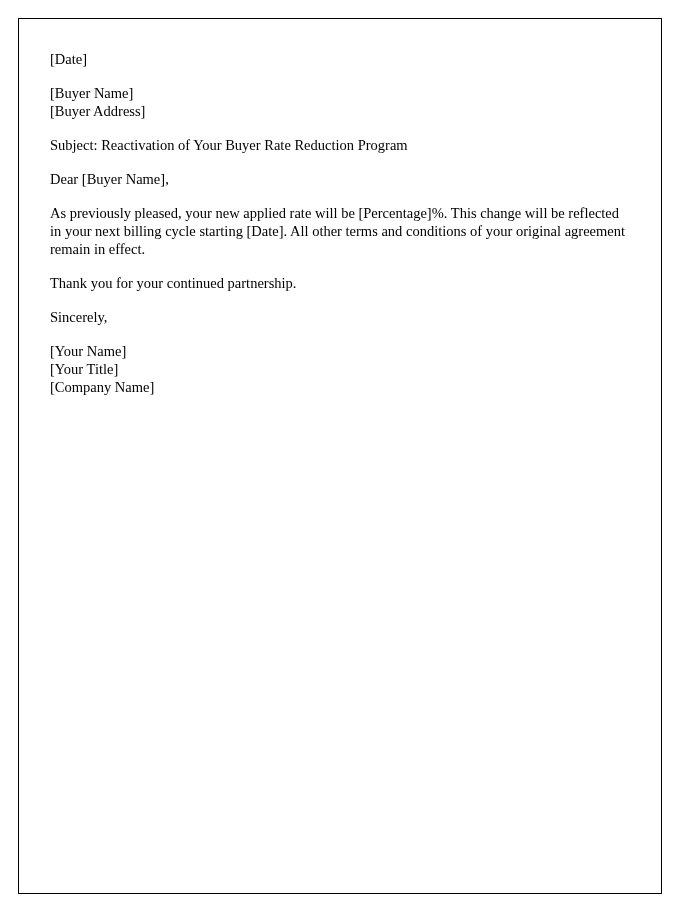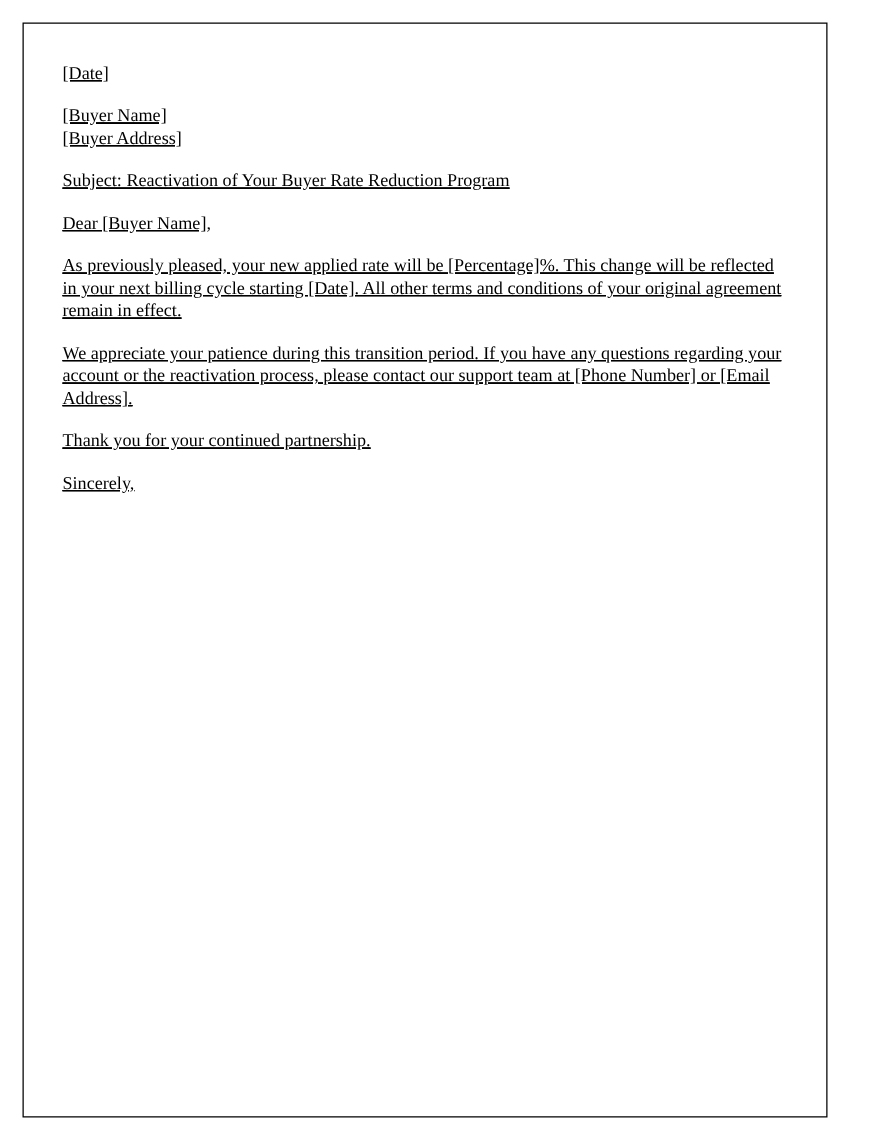--- a/index.html
+++ b/index.html
@@ -1,15 +1,15 @@
 <!DOCTYPE html>
 <html><head>
 <meta charset="utf-8">
 <style>
-  * { margin: 0; padding: 0; box-sizing: border-box; text-decoration: underline; }
+  * { margin: 0; padding: 0; box-sizing: border-box; }
   html, body {
     width: 700px;
     height: 900px;
     background: #ffffff;
     font-family: "Liberation Serif", "DejaVu Serif", serif;
     overflow: hidden;
   }
   .letter-page {
     position: absolute;
     left: 18px;
@@ -44,21 +44,25 @@
       <span class="line">[Buyer Address]</span>
     </div>
 
     <p class="para">Subject: Reactivation of Your Buyer Rate Reduction Program</p>
 
     <p class="para">Dear [Buyer Name],</p>
 
 
     <p class="para">As previously pleased, your new applied rate will be [Percentage]%. This change will be reflected in your next billing cycle starting [Date]. All other terms and conditions of your original agreement remain in effect.</p>
 
-    <p class="para">We appreciate your patience during this transition period. If you have any questions regarding your account or the reactivation process, please contact our support team at [Phone Number] or [Email Address].</p>
 
     <p class="para">Thank you for your continued partnership.</p>
 
     <p class="para">Sincerely,</p>
 
+    <div class="block">
+      <span class="line">[Your Name]</span>
+      <span class="line">[Your Title]</span>
+      <span class="line">[Company Name]</span>
+    </div>
 
   </div>
 </div>
 
 </body></html>

